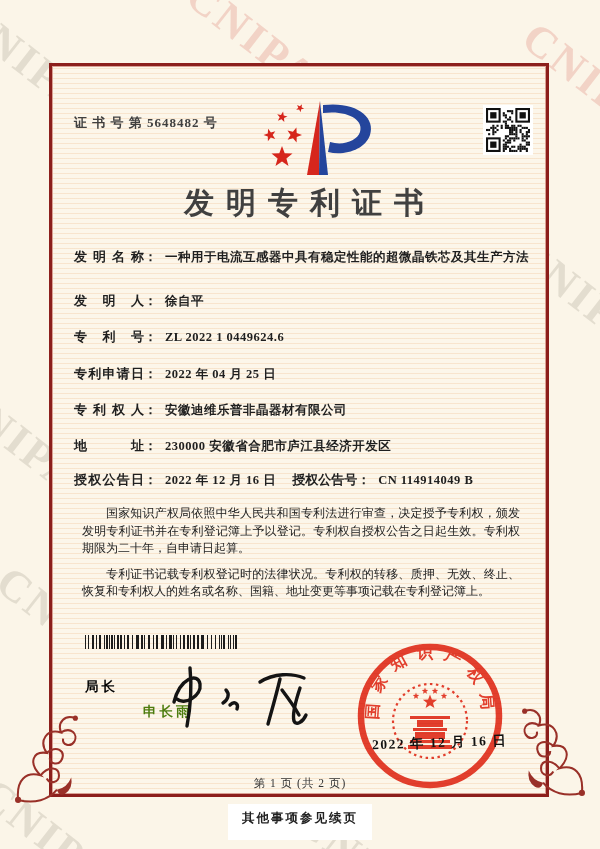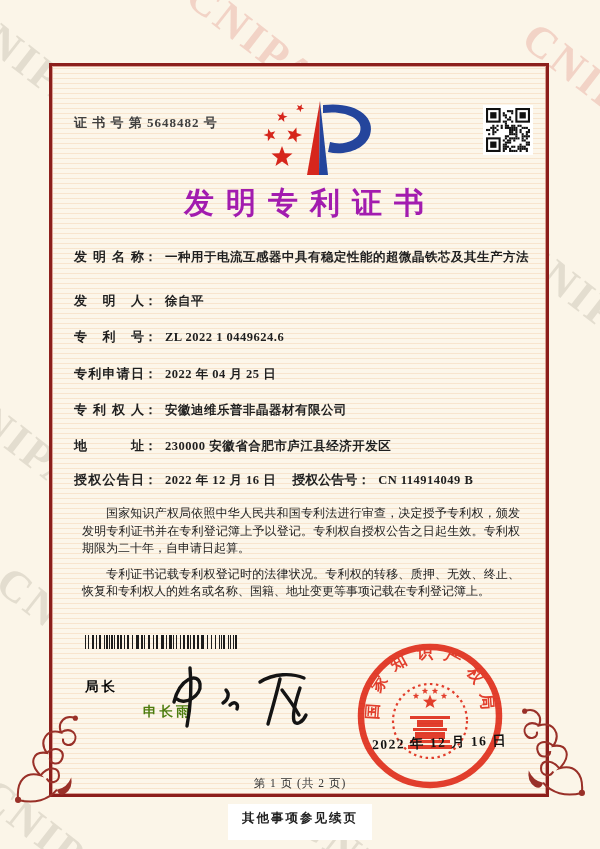--- a/index.html
+++ b/index.html
@@ -37,21 +37,21 @@
     font-size:13px; font-weight:600; color:#404040; letter-spacing:1px;margin-top:12px;
   }
   .logo{position:absolute; z-index:3; left:238px; top:99px;}
   .qr-wrap{
     position:absolute; z-index:3; left:483px; top:105px;
     width:50px; height:50px; background:#fff; display:flex;
     align-items:center; justify-content:center;
   }
   .doc-title{
     position:absolute; z-index:3; left:0; top:183px; width:600px;
-    text-align:center; font-size:30px; font-weight:700; color:#a21caf;
+    text-align:center; font-size:30px; font-weight:700; color:#404040;
     letter-spacing:12px; padding-left:20px; box-sizing:border-box;
   }
   .field-row{
     position:absolute; z-index:3; left:74px; white-space:nowrap;
     font-size:13px; font-weight:600; color:#1f1f1f;
   }
   .jl{display:inline-block; width:70px; text-align:justify; text-align-last:justify; vertical-align:bottom;}
   .colon{margin-right:8px;}
   .fvalue{font-size:12.5px; letter-spacing:0.5px;}
   .pair2{margin-left:16px;}

